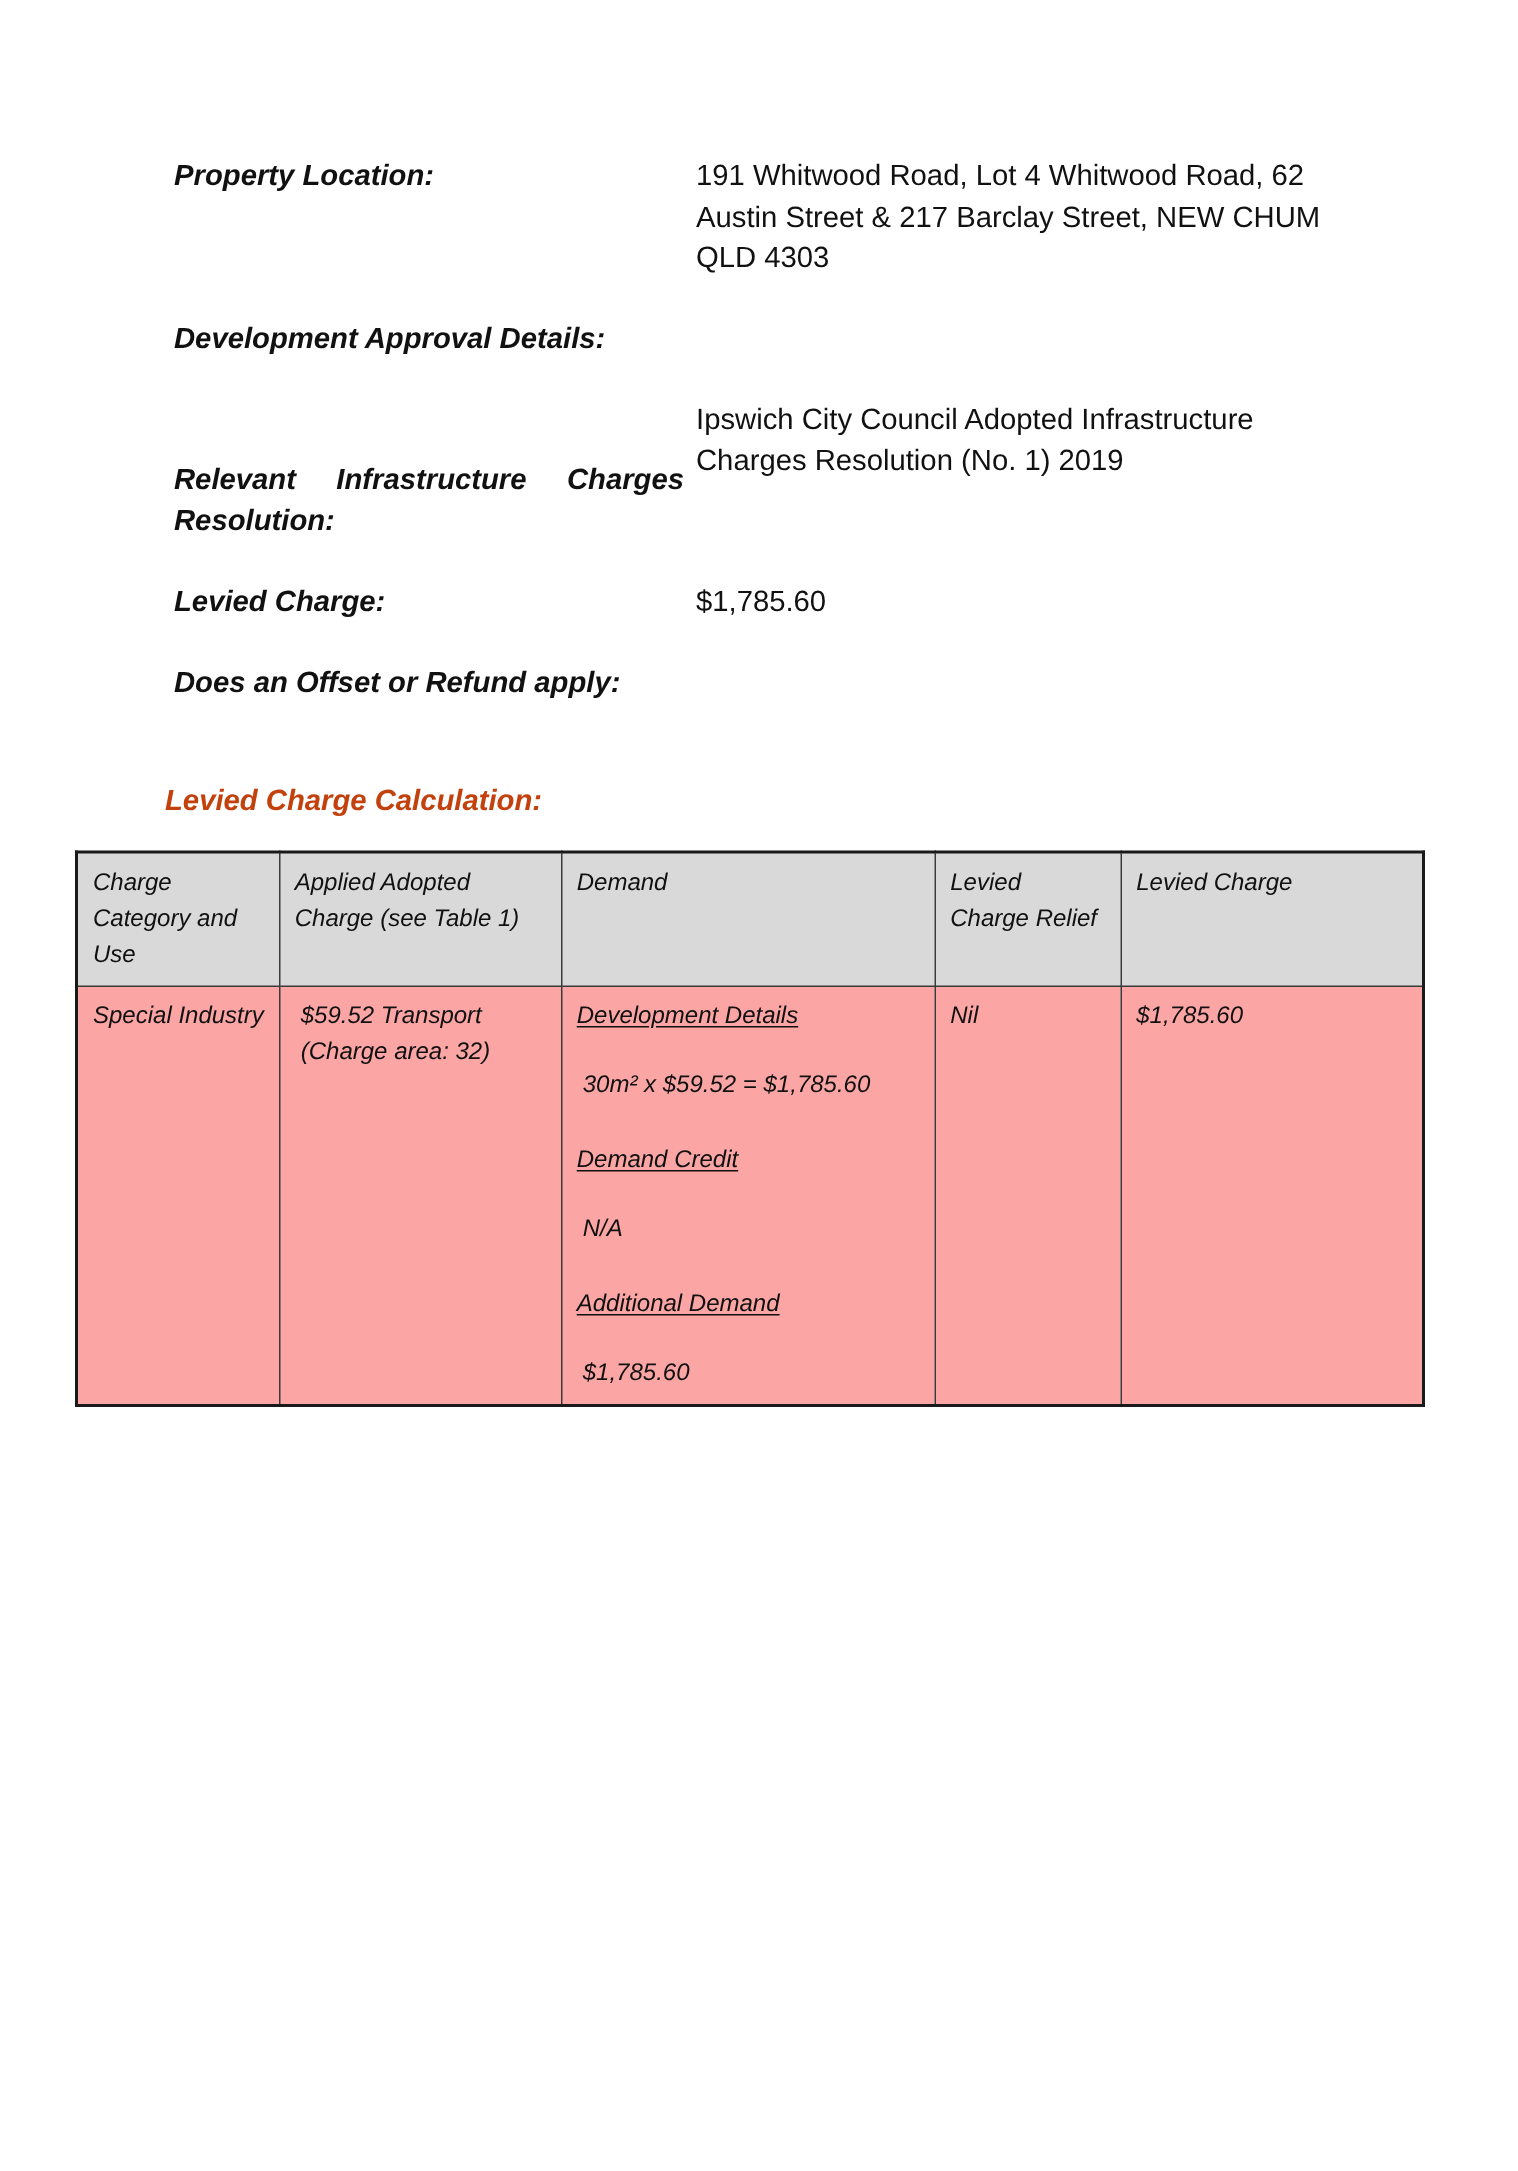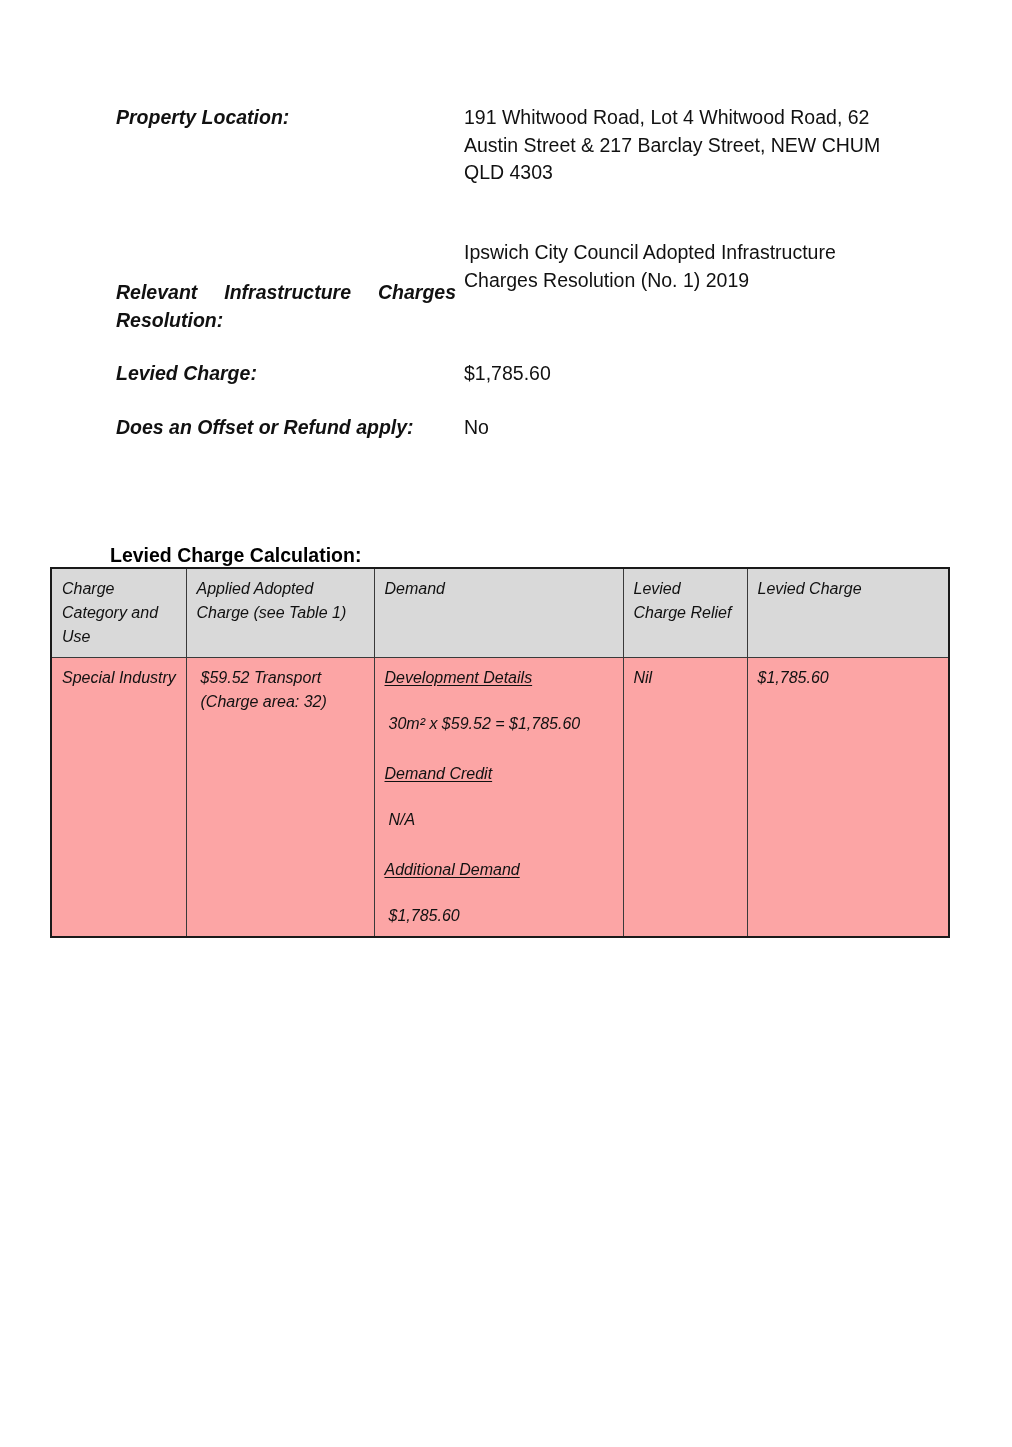--- a/index.html
+++ b/index.html
@@ -67,25 +67,25 @@
     color: #111111;
   }
   .field-value.justify {
     text-align: justify;
   }
 
   .section-heading {
     position: absolute;
     left: 110px;
     top: 521px;
+    font-style: italic;
     font-weight: bold;
     font-size: 19.5px;
     line-height: 1.4;
-    color: #000000;
-    margin-top: 21px;
+    color: #c2410c;
   }
 
   
   .calc-table-wrap {
     position: absolute;
     left: 50px;
     top: 567px;
     width: 898px;
   }
 
@@ -168,36 +168,36 @@
 <div class="page">
 
   <div class="field-list">
 
     <div class="field-row">
       <div class="field-label">Property Location:</div>
       <div class="field-value">191 Whitwood Road, Lot 4 Whitwood Road, 62 Austin Street &amp; 217 Barclay Street, NEW CHUM QLD  4303</div>
     </div>
 
     <div class="field-row">
+      <div class="field-label">Development Approval Details:</div>
     </div>
 
     <div class="field-row">
       <div class="field-label justify-first">Relevant Infrastructure Charges Resolution:</div>
       <div class="field-value">Ipswich City Council Adopted Infrastructure Charges Resolution (No. 1) 2019</div>
     </div>
 
     <div class="field-row">
       <div class="field-label">Levied Charge:</div>
       <div class="field-value">$1,785.60</div>
     </div>
 
 
     <div class="field-row">
       <div class="field-label">Does an Offset or Refund apply:</div>
-      <div class="field-value">No</div>
     </div>
 
   </div>
 
   <div class="section-heading">Levied Charge Calculation:</div>
 
   <div class="calc-table-wrap">
     <table class="calc-table">
       <colgroup>
         <col class="col-1">

